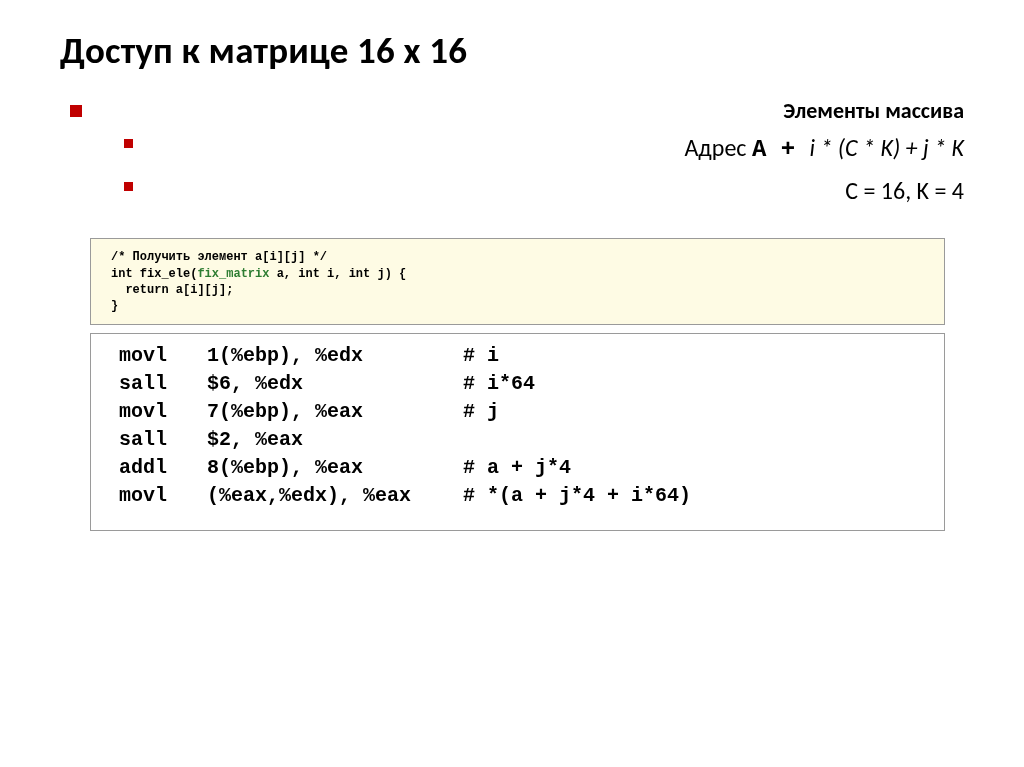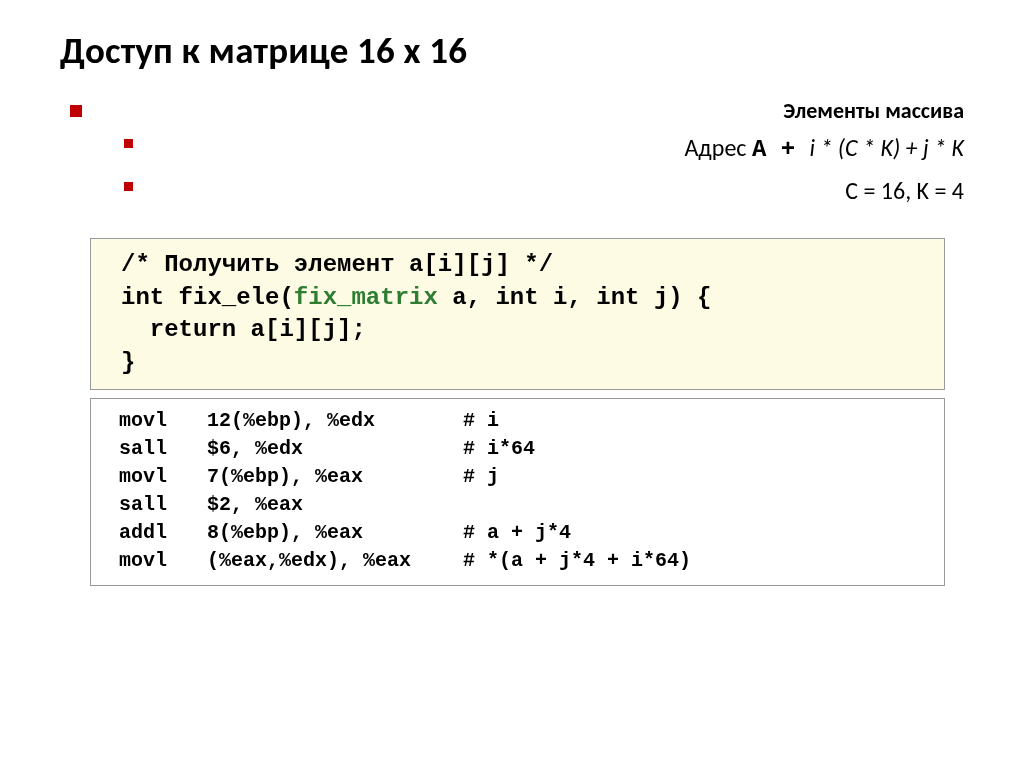--- a/index.html
+++ b/index.html
@@ -70,35 +70,35 @@
     font-family: "Courier New", monospace;
     font-weight: 700;
   }
   .ital {
     font-style: italic;
   }
   .codebox {
     margin: 32px 0 0 30px;
     border: 1px solid #9a9a9a;
     background: #fefbe4;
-    padding: 10px 30px;
+    padding: 10px 20px;
     font-family: "Courier New", monospace;
-    font-size: 24px;
+    font-size: 12px;
     font-weight: 700;
     line-height: 1.35;
     white-space: pre;
     box-sizing: border-box;
     width: 855px;
   }
   .codebox .type { color: #2e7d32; }
   .asmbox {
     margin: 8px 0 0 30px;
     border: 1px solid #9a9a9a;
     background: #ffffff;
-    padding: 8px 14px 10px 14px;
+    padding: 8px 14px 20px 14px;
     font-family: "Courier New", monospace;
     font-size: 20px;
     font-weight: 700;
     line-height: 1.4;
     box-sizing: border-box;
     width: 855px;
   }
   .asm-row {
     display: flex;
     white-space: pre;
@@ -126,21 +126,21 @@
     </li>
   </ul>
 
   <div class="codebox"><span>/* Получить элемент a[i][j] */</span>
 <span>int fix_ele(</span><span class="type">fix_matrix</span><span> a, int i, int j) {</span>
 <span>  return a[i][j];</span>
 <span>}</span></div>
 
   <div class="asmbox">
     <div class="asm-row">
-      <span class="opcol">movl</span><span class="argcol">12(%ebp), %edx</span><span class="cmtcol"># i</span>
+      <span class="opcol">movl</span><span class="argcol">1(%ebp), %edx</span><span class="cmtcol"># i</span>
     </div>
     <div class="asm-row">
       <span class="opcol">sall</span><span class="argcol">$6, %edx</span><span class="cmtcol"># i*64</span>
     </div>
     <div class="asm-row">
       <span class="opcol">movl</span><span class="argcol">7(%ebp), %eax</span><span class="cmtcol"># j</span>
     </div>
     <div class="asm-row">
       <span class="opcol">sall</span><span class="argcol">$2, %eax</span>
     </div>

